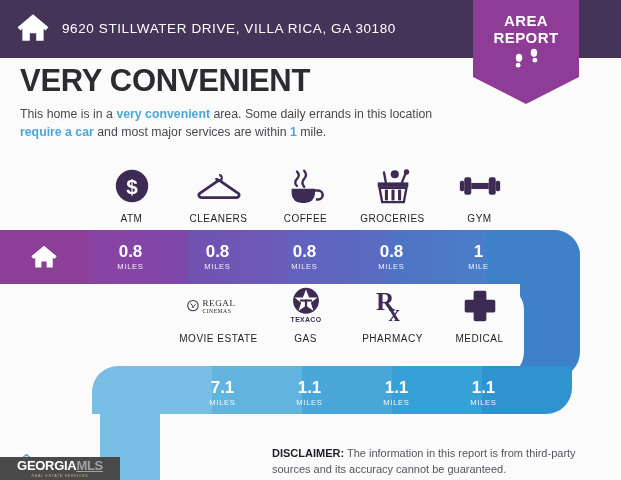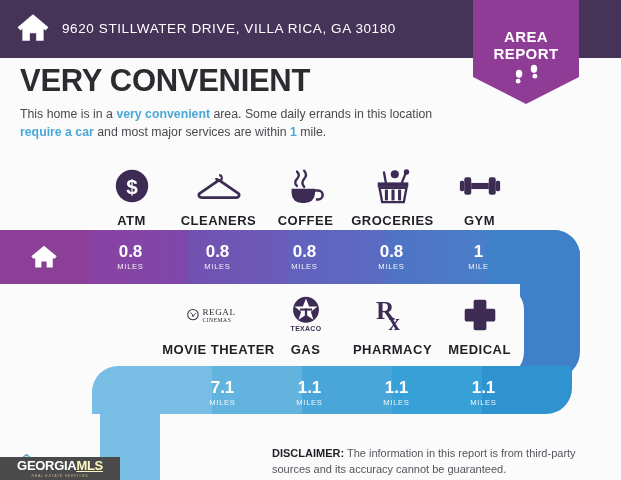--- a/index.html
+++ b/index.html
@@ -26,46 +26,46 @@
   
   .banner {
     position: absolute; top: 0; left: 473px; width: 106px; height: 104px;
     background: #8e3c96;
     -webkit-clip-path: polygon(0 0, 100% 0, 100% 74%, 50% 100%, 0 74%);
     clip-path: polygon(0 0, 100% 0, 100% 74%, 50% 100%, 0 74%);
     text-align: center;
   }
   .banner-title {
     color: #fff; font-size: 15px; font-weight: 700; line-height: 1.12;
-    letter-spacing: .4px; padding-top: 13px; margin-top: 16px;
+    letter-spacing: .4px; padding-top: 13px;
   }
   .banner-feet { margin-top: 6px; display: flex; justify-content: center; gap: 3px; }
 
   
   .title-block { position: absolute; top: 64px; left: 20px; width: 430px; }
   .headline {
     font-size: 31px; font-weight: 700; color: #2c2c30;
     letter-spacing: -.3px; line-height: 1.08;
   }
   .subtext {
     margin-top: 9px; font-size: 12.3px; color: #4a4a4f; line-height: 1.42;
   }
   .hl { color: #49a8d8; font-weight: 700; }
 
   
   .icon-row { position: absolute; left: 0; width: 621px; display: flex; }
   .icon-row.row1 { top: 166px; }
-  .icon-row.row2 { top: 295px; }
+  .icon-row.row2 { top: 286px; }
   .icon-cell {
     width: 87px; display: flex; flex-direction: column;
     align-items: center; justify-content: flex-end;
   }
   .icon-art { height: 40px; display: flex; align-items: center; justify-content: center; }
   .icon-label {
-    margin-top: 7px; font-size: 13px; font-weight: 700;
+    margin-top: 7px; font-size: 10px; font-weight: 400;
     color: #1f1f24; letter-spacing: .5px; text-align: center; white-space: nowrap;
   }
   .spacer-1 { width: 88px; }
   .spacer-2 { width: 175px; }
 
   
   .band { position: absolute; }
 
   .band-purple {
     top: 230px; left: 0; width: 580px; height: 54px;
@@ -125,21 +125,21 @@
     display: flex; align-items: center; gap: 4px;
   }
   .lr-text { font-size: 15px; color: #8b5cf6; letter-spacing: -.2px; margin-top: 20px; }
   .mls-logo {
     position: absolute; left: 0; top: 457px; width: 120px; height: 23px;
     background: #4a4a4a; display: flex; flex-direction: column;
     align-items: center; justify-content: center;
   }
   .mls-main { font-size: 13px; font-weight: 700; line-height: 1; letter-spacing: -.3px; }
   .mls-main .g { color: #ffffff; }
-  .mls-main .m { color: #fef9c3; text-decoration: underline; }
+  .mls-main .m { color: #a3a3a3; text-decoration: underline; }
   .mls-sub { font-size: 3.6px; color: #c9b48a; letter-spacing: .7px; margin-top: 1.5px; }
 
   .disclaimer {
     position: absolute; left: 272px; top: 446px; width: 330px;
     font-size: 11px; color: #55555c; line-height: 1.45;
   }
   .disclaimer b { color: #1f1f24; font-weight: 700; }
 </style>
 </head>
 <body>
@@ -282,21 +282,21 @@
 
     <div class="icon-cell">
       <div class="icon-art">
         <svg viewBox="0 0 76 24" width="66" height="21">
           <circle cx="8" cy="11" r="6" fill="none" stroke="#3a3246" stroke-width="1.2"></circle>
           <path d="M5.2 8.6 q2.8 1.6 2.8 4.8 q1.6 -2.4 3 -4" fill="none" stroke="#3a3246" stroke-width="1.1"></path>
           <text x="19" y="12" font-size="10.5" fill="#2b2b33" font-family="Liberation Serif, serif" letter-spacing="0.6">REGAL</text>
           <text x="19" y="20" font-size="6.6" fill="#2b2b33" font-family="Liberation Serif, serif" letter-spacing="0.5">CINEMAS</text>
         </svg>
       </div>
-      <div class="icon-label">MOVIE THEATER</div>
+      <div class="icon-label">MOVIE ESTATE</div>
     </div>
 
     <div class="icon-cell">
       <div class="icon-art">
         <svg viewBox="0 0 44 46" width="38" height="40">
           <circle cx="22" cy="17" r="15" fill="#3d2b54"></circle>
           <path d="M22 4 L25.6 13.2 L35.3 13.2 L27.6 19.2 L30.6 28.6 L22 22.8 L13.4 28.6 L16.4 19.2 L8.7 13.2 L18.4 13.2 Z" fill="#fff"></path>
           <rect x="15" y="15.5" width="14" height="2.4" fill="#3d2b54"></rect>
           <rect x="20.7" y="15.5" width="2.6" height="9" fill="#3d2b54"></rect>
           <text x="22" y="42" font-size="8" font-weight="700" fill="#3d2b54" text-anchor="middle" font-family="Liberation Sans, sans-serif" letter-spacing="0.4">TEXACO</text>

